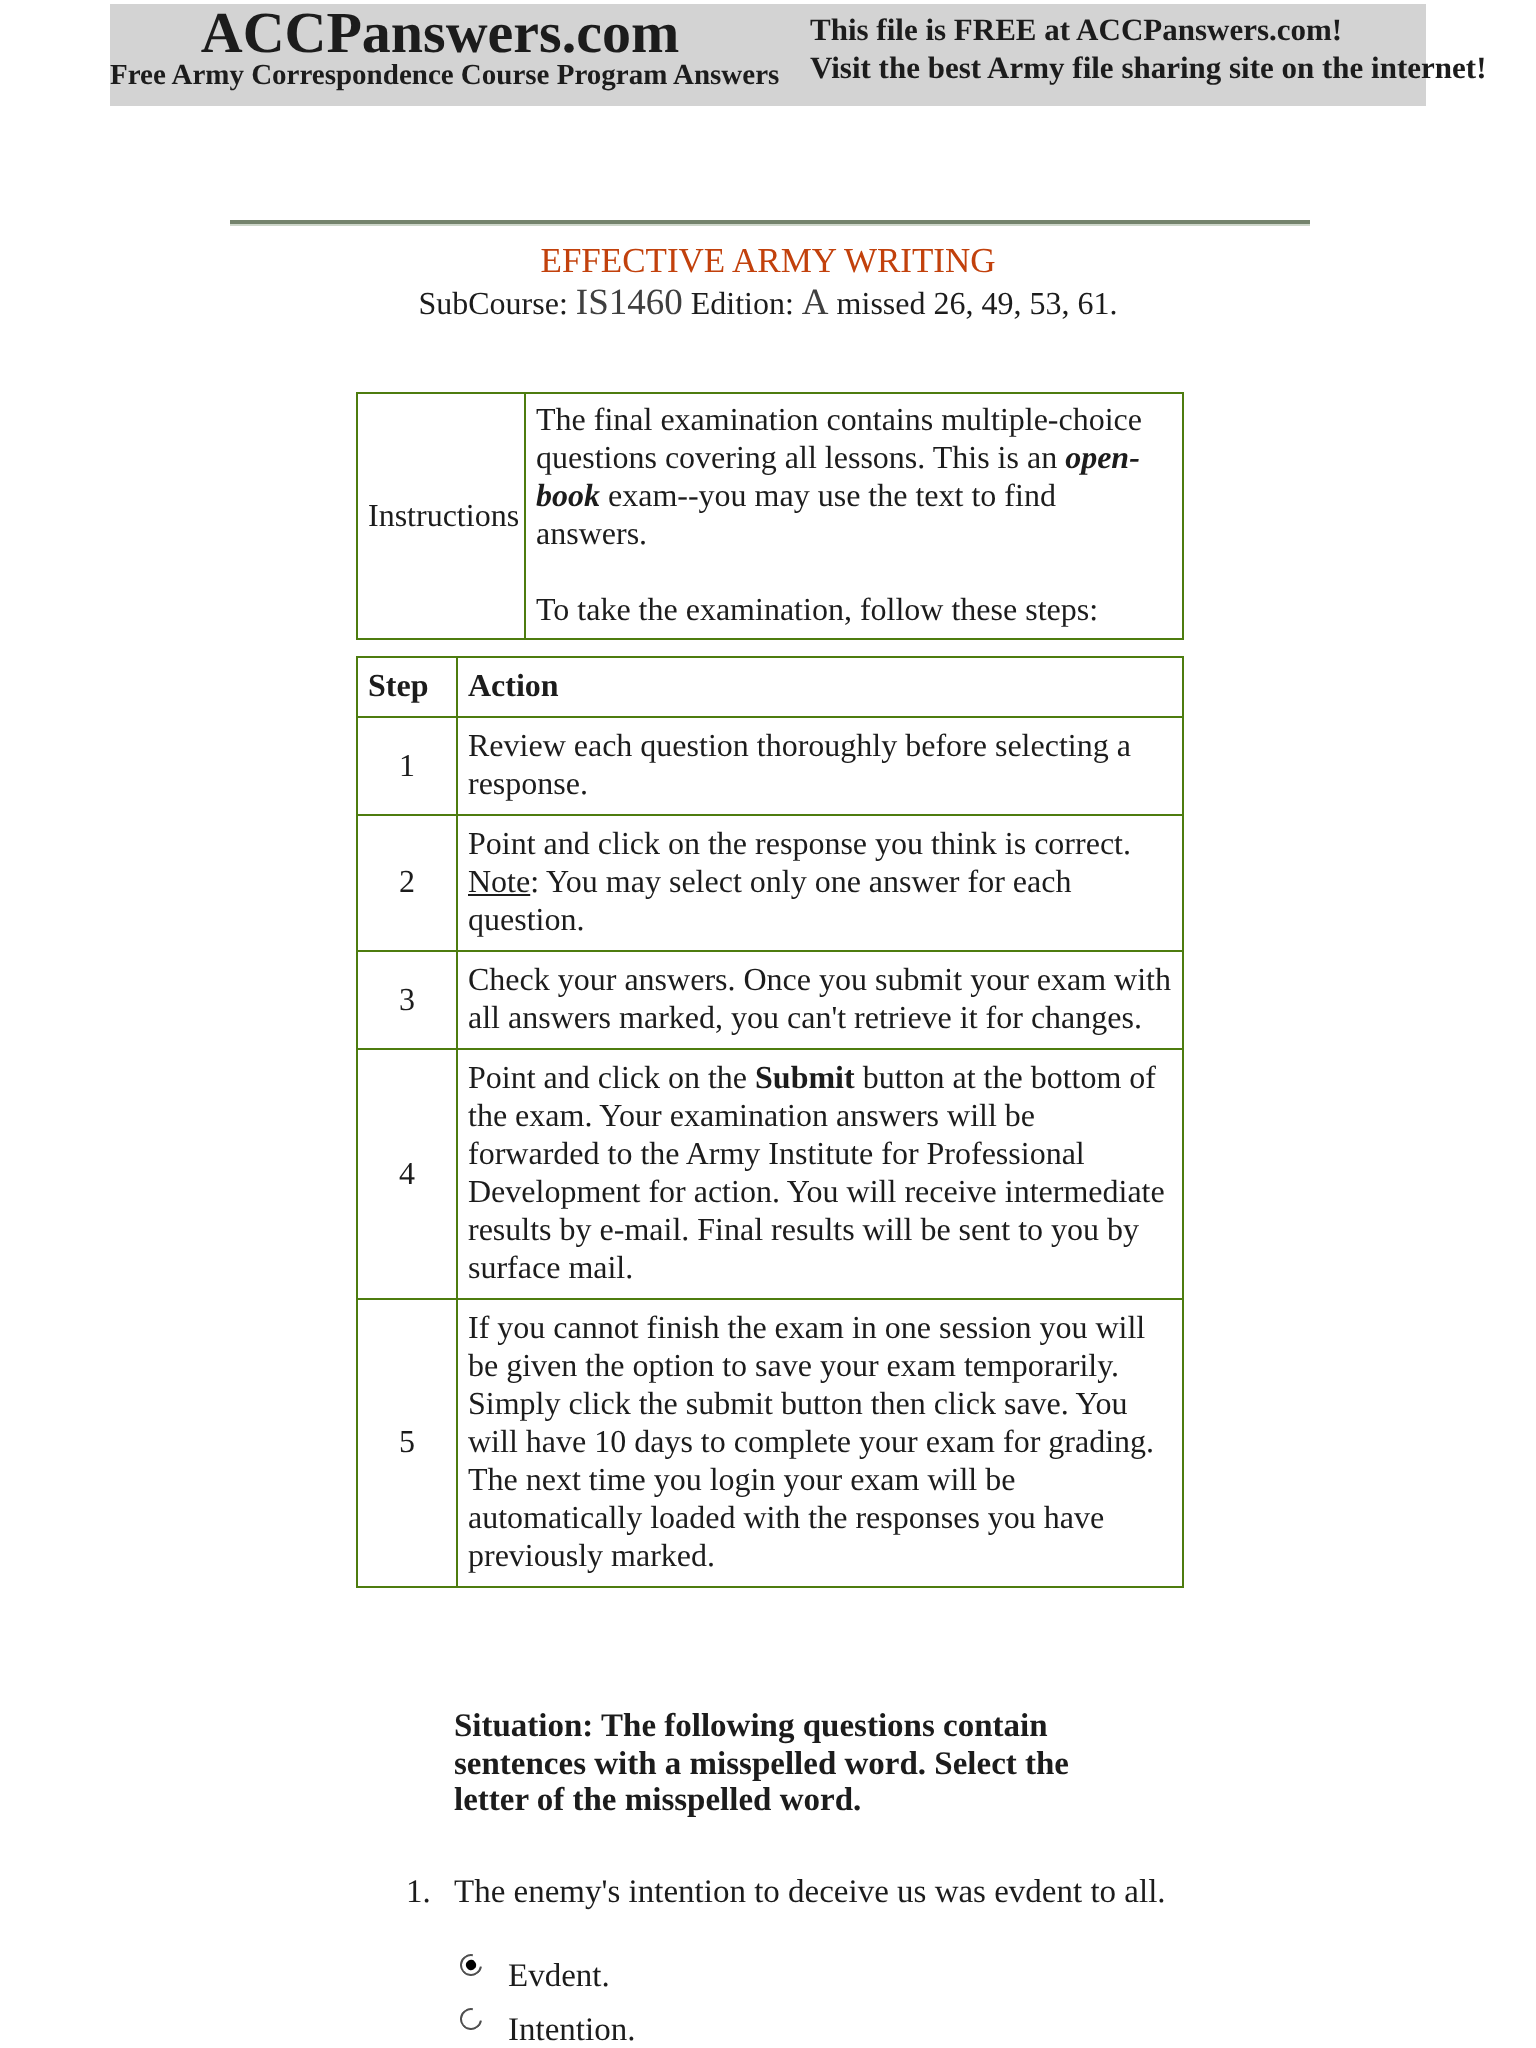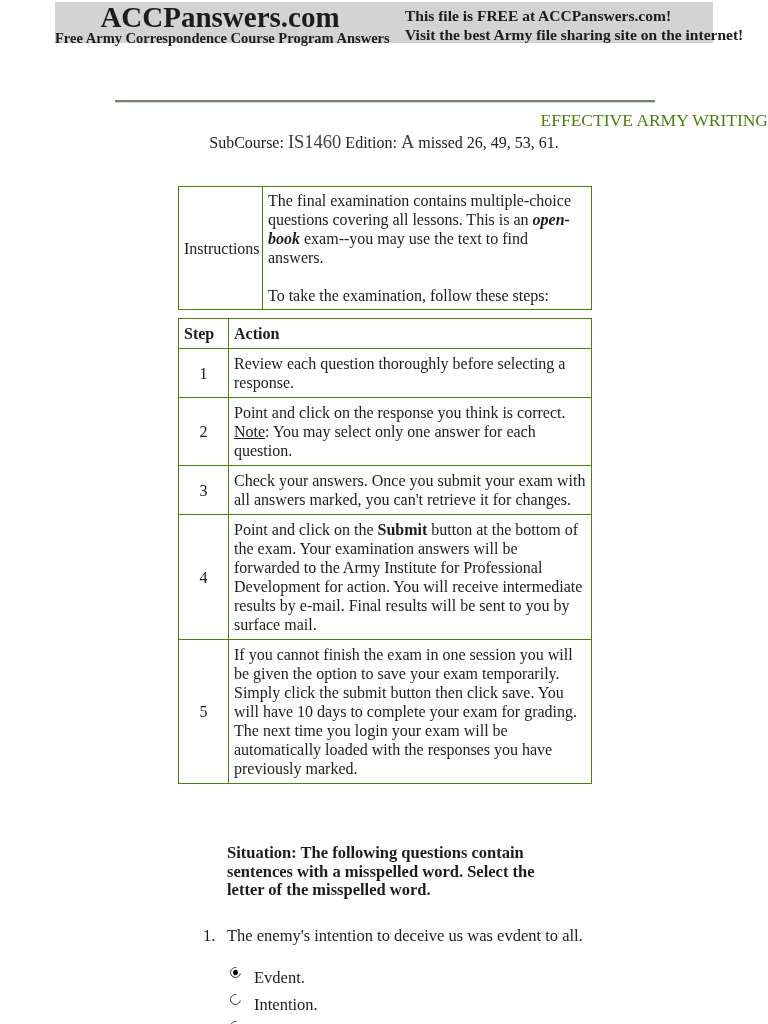--- a/index.html
+++ b/index.html
@@ -11,45 +11,45 @@
     color: #1c1c1c;
     font-family: "Liberation Serif", "DejaVu Serif", serif;
     overflow: hidden;
   }
   .page { position: relative; width: 768px; height: 1024px; background: #fff; }
 
   
   .banner {
     margin: 2px 0 0 55px;
     width: 658px;
-    height: 41px;
+    height: 51px;
     background: #d3d3d3;
     display: flex;
     align-items: flex-start;
   }
   .banner-left { width: 330px; text-align: center; padding-top: 1px; }
   .site-name { font-size: 29px; font-weight: bold; line-height: 28px; white-space: nowrap; }
   .tagline   { font-size: 14.5px; font-weight: bold; line-height: 14px; white-space: nowrap; }
   .banner-right { margin-left: 20px; padding-top: 4px; font-size: 15.5px; font-weight: bold; line-height: 19px; white-space: nowrap; }
 
   
   .rule {
     margin: 57px 0 0 115px;
     width: 540px;
     height: 3px;
     border: none;
     background: #74836c;
     border-bottom: 1px solid #cdd6c9;
   }
   .doc-title {
     margin: 7px 0 0 0;
-    text-align: right;
+    text-align: center;
     font-size: 17.5px;
     font-weight: normal;
-    color: #4d7c0f;
+    color: #c2410c;
     line-height: 20px;
   }
   .subtitle { margin: 2px 0 0 0; text-align: center; font-size: 16px; line-height: 20px; }
   .subtitle .lbl { font-weight: normal; }
   .subtitle .val { color: #404040; font-size: 18.5px; }
 
   
   table.tbl {
     border-collapse: collapse;
     margin-left: 178px;

